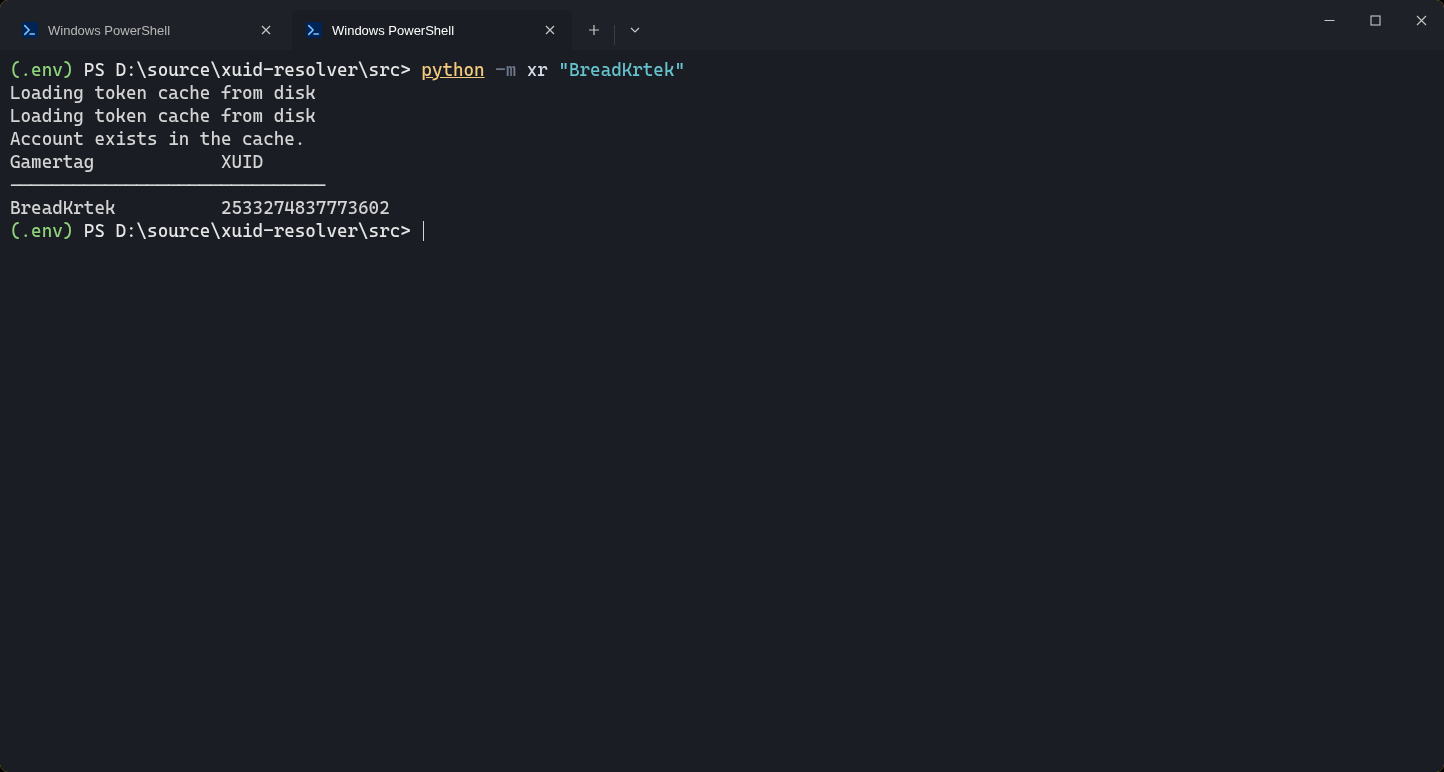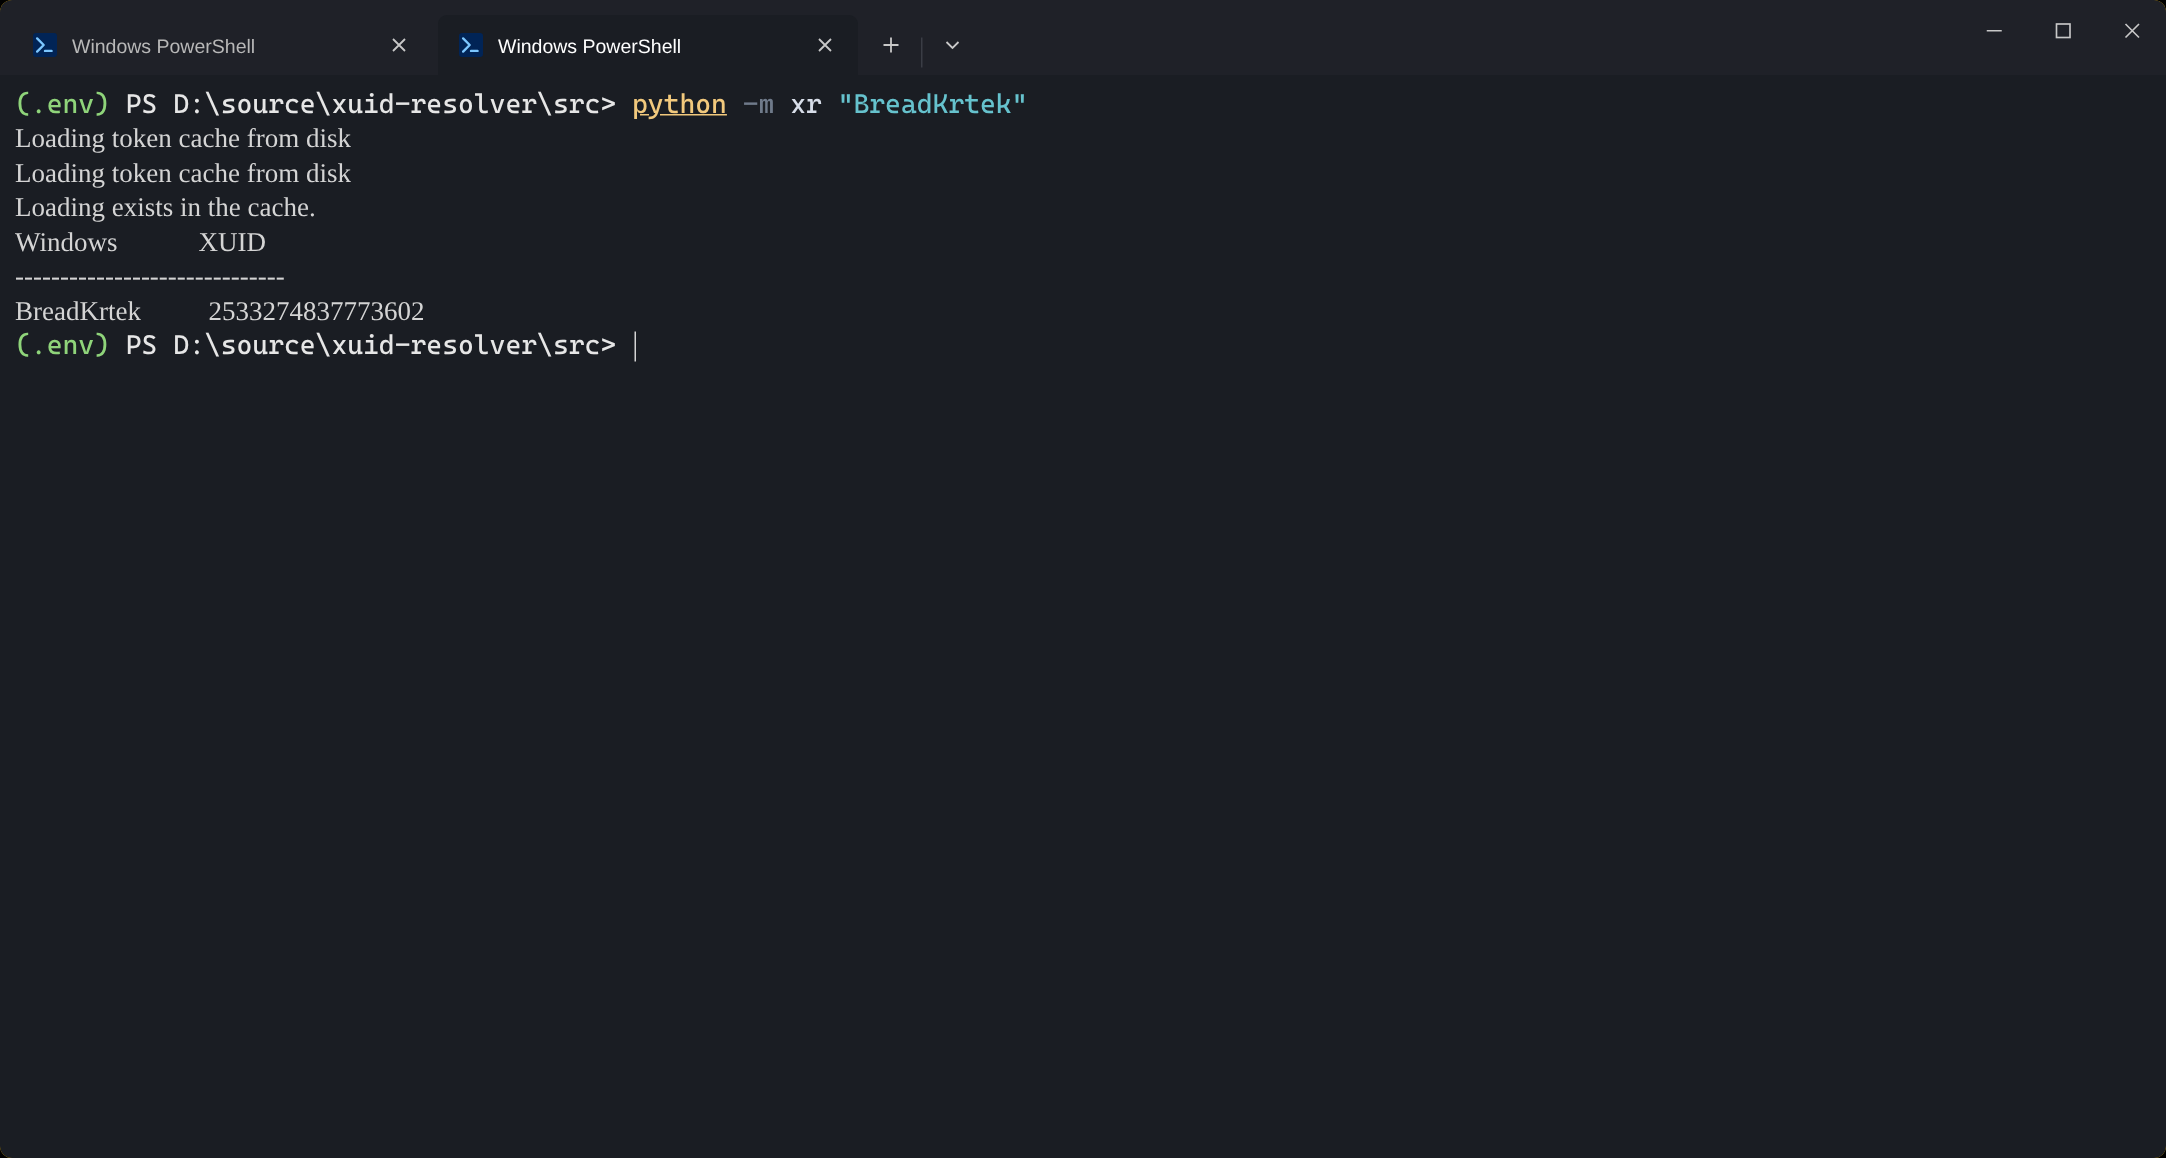--- a/index.html
+++ b/index.html
@@ -138,21 +138,21 @@
       color: #d4d4d4;
       white-space: pre;
       overflow: hidden;
     }
     .venv { color: #8fd47a; }
     .prompt-path { color: #e6e6e6; }
     .cmd-python { color: #f2c97d; text-decoration: underline; }
     .cmd-flag { color: #6f7a8a; }
     .cmd-module { color: #d8dee9; }
     .cmd-string { color: #66c2cd; }
-    .output { color: #d4d4d4; font-family: Liberation Serif, serif; }
+    .output { color: #d4d4d4; }
     .cursor {
       display: inline-block;
       width: 1px;
       height: 20px;
       background: #d4d4d4;
       vertical-align: text-bottom;
       margin-left: 2px;
     }
   </style>
 </head>
@@ -223,18 +223,18 @@
         <svg width="11" height="11" viewBox="0 0 11 11">
             <path d="M1 1 L10 10 M10 1 L1 10" stroke="#c8c8c8" stroke-width="1.1"></path>
           </svg>
       </div>
     </div>
   </div>
 
   <div class="terminal"><span class="venv">(.env)</span><span class="prompt-path"> PS </span><span class="prompt-path">D:\source\xuid-resolver\src&gt;</span> <span class="cmd-python">python</span> <span class="cmd-flag">-m</span> <span class="cmd-module">xr</span> <span class="cmd-string">"BreadKrtek"</span>
 <span class="output">Loading token cache from disk</span>
 <span class="output">Loading token cache from disk</span>
-<span class="output">Loading exists in the cache.</span>
-<span class="output">Windows            XUID</span>
+<span class="output">Account exists in the cache.</span>
+<span class="output">Gamertag            XUID</span>
 <span class="output">------------------------------</span>
 <span class="output">BreadKrtek          2533274837773602</span>
 <span class="venv">(.env)</span><span class="prompt-path"> PS </span><span class="prompt-path">D:\source\xuid-resolver\src&gt;</span> <span class="cursor"></span></div>
 </div>
 
 </body></html>

